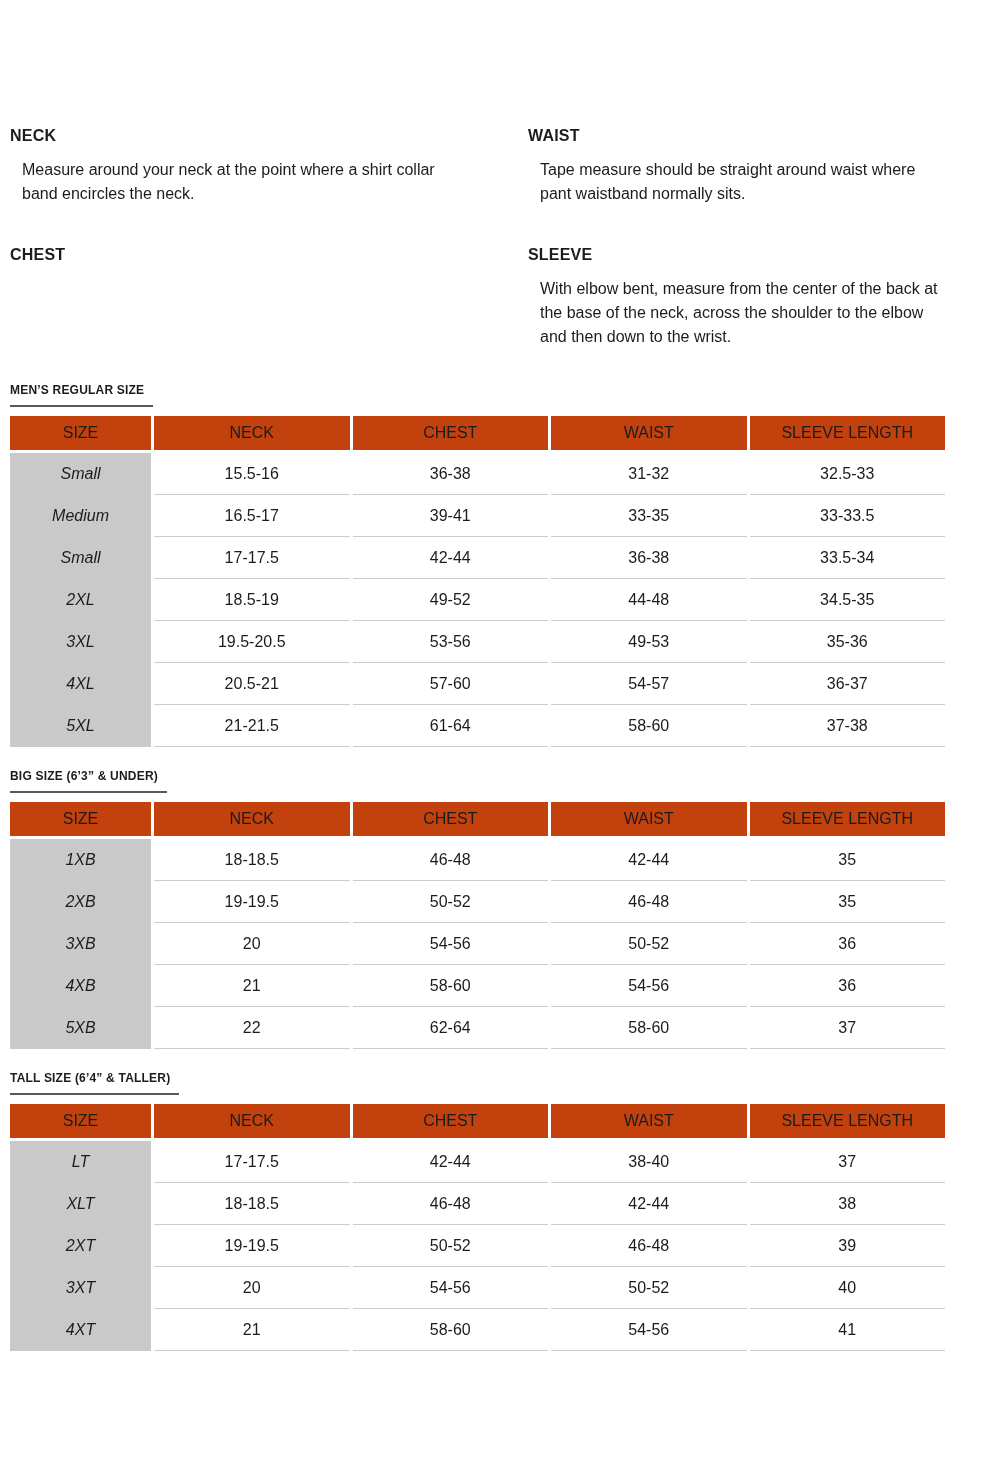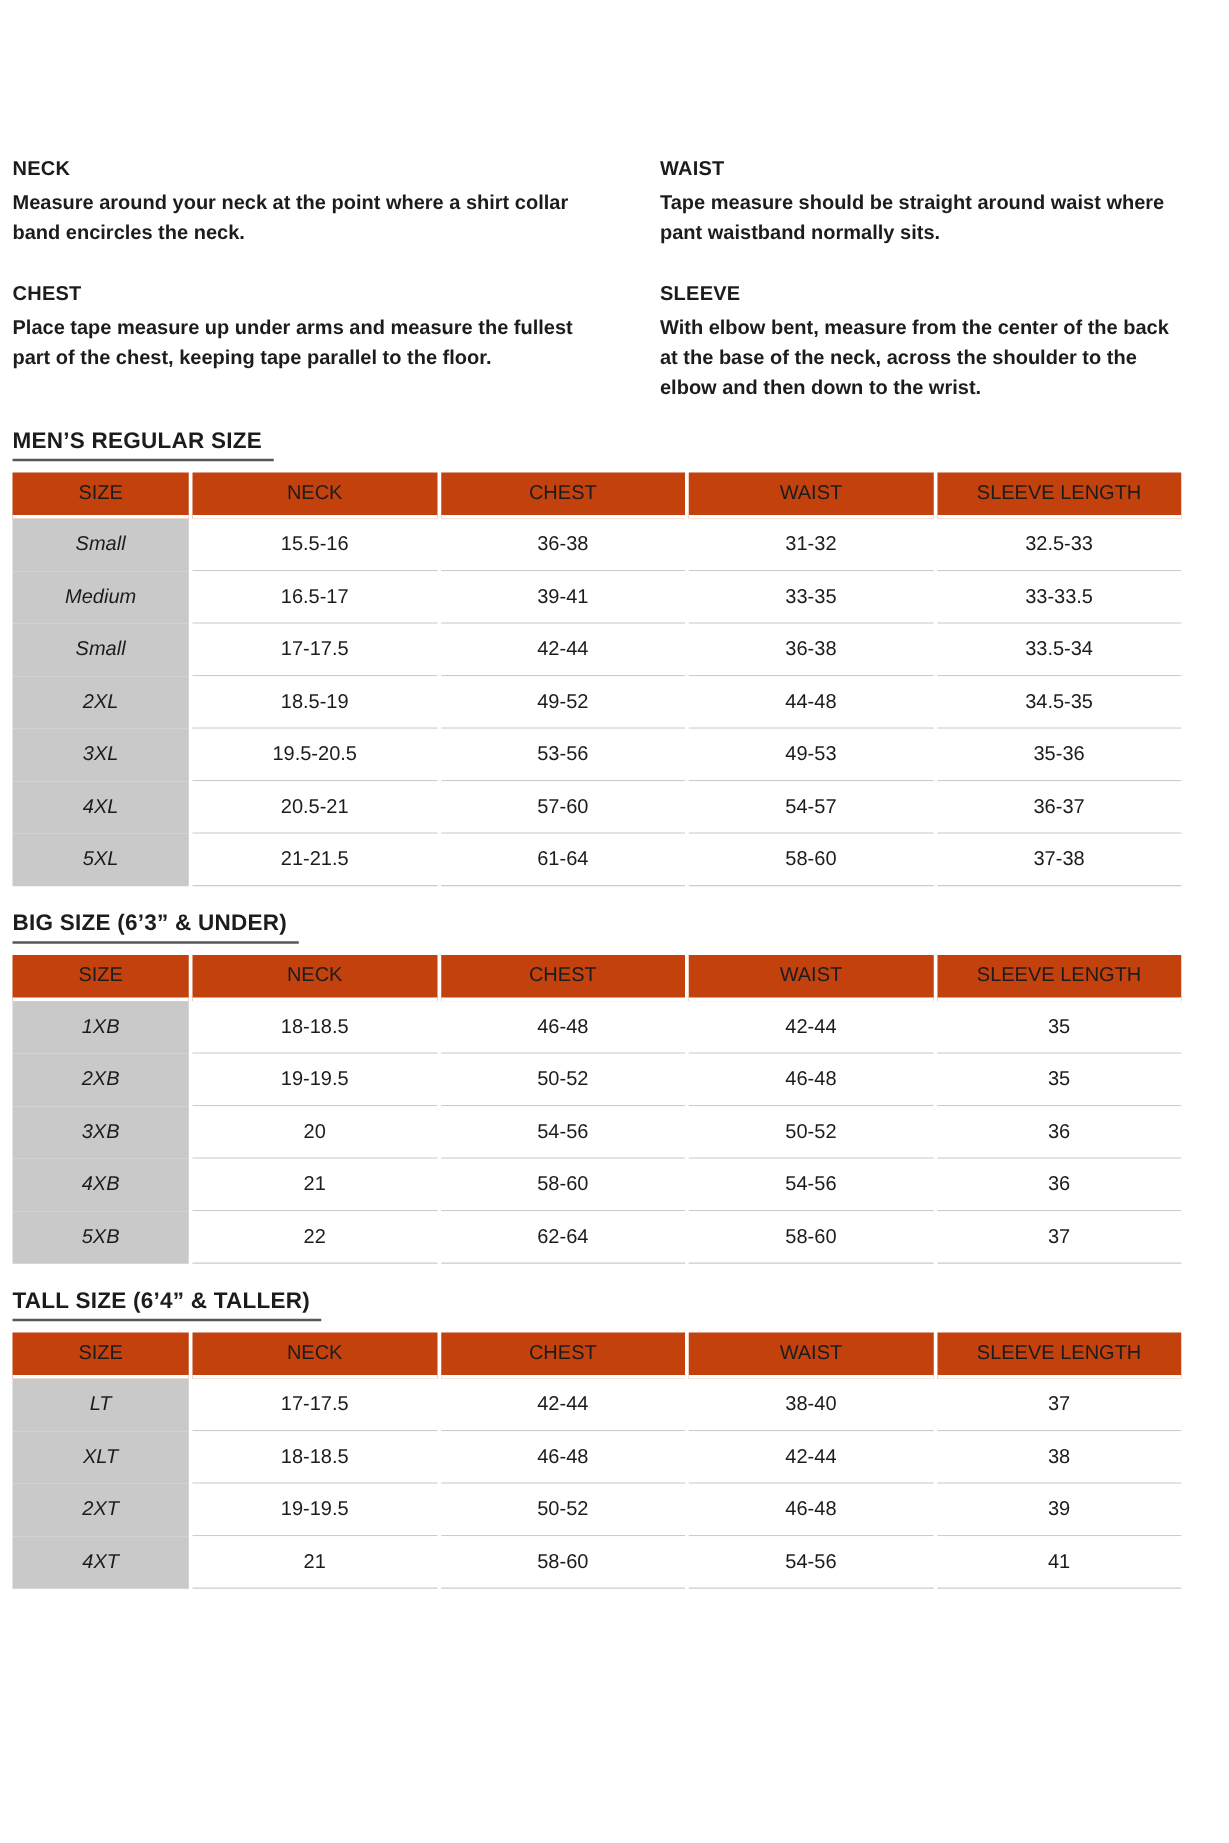--- a/index.html
+++ b/index.html
@@ -28,34 +28,33 @@
   }
   .inst-block { margin: 0; }
   .inst-title {
     margin: 0 0 5px 0;
     font-size: 16px;
     line-height: 20px;
     font-weight: bold;
     letter-spacing: 0.2px;
   }
   .inst-text {
-    margin: 0;
+    margin: 12px;
     font-size: 16px;
     line-height: 24px;
     max-width: 452px;
-    font-weight: bold;
   }
 
   
   .size-section { margin-top: 18px; }
   .section-heading {
     display: inline-block;
     margin: 0 0 9px 0;
     padding: 0 9px 4px 0;
-    font-size: 18px;
+    font-size: 12px;
     line-height: 22px;
     font-weight: bold;
     letter-spacing: 0.2px;
     border-bottom: 2px solid #57585a;
   }
   table.size-table {
     border-collapse: separate;
     border-spacing: 3px 0;
     table-layout: fixed;
     width: 941px;
@@ -95,21 +94,20 @@
     <div class="inst-block">
       <p class="inst-title">NECK</p>
       <p class="inst-text">Measure around your neck at the point where a shirt collar band encircles the neck.</p>
     </div>
     <div class="inst-block">
       <p class="inst-title">WAIST</p>
       <p class="inst-text">Tape measure should be straight around waist where pant waistband normally sits.</p>
     </div>
     <div class="inst-block">
       <p class="inst-title">CHEST</p>
-      <p class="inst-text">Place tape measure up under arms and measure the fullest part of the chest, keeping tape parallel to the floor.</p>
     </div>
     <div class="inst-block">
       <p class="inst-title">SLEEVE</p>
       <p class="inst-text">With elbow bent, measure from the center of the back at the base of the neck, across the shoulder to the elbow and then down to the wrist.</p>
     </div>
   </div>
 
   <div class="size-section">
     <h2 class="section-heading">MEN’S REGULAR SIZE</h2>
     <table class="size-table">
@@ -256,20 +254,27 @@
             <td>38</td>
           </tr>
           <tr>
             <th class="size-cell">2XT</th>
             <td>19-19.5</td>
             <td>50-52</td>
             <td>46-48</td>
             <td>39</td>
           </tr>
           <tr>
+            <th class="size-cell">3XT</th>
+            <td>20</td>
+            <td>54-56</td>
+            <td>50-52</td>
+            <td>40</td>
+          </tr>
+          <tr>
             <th class="size-cell">4XT</th>
             <td>21</td>
             <td>58-60</td>
             <td>54-56</td>
             <td>41</td>
           </tr>
         </tbody>
       </table>
   </div>
 

